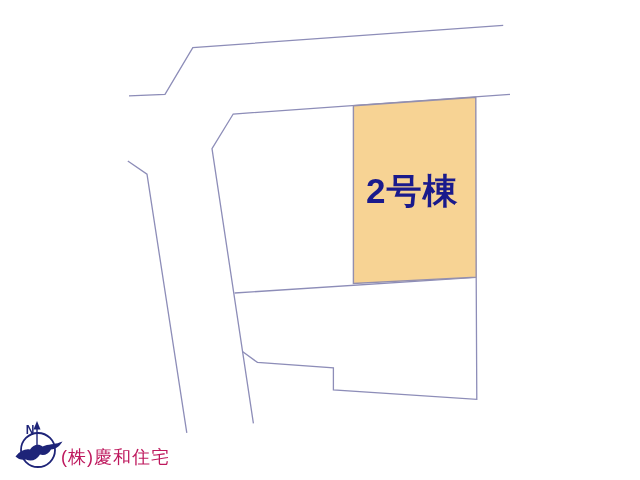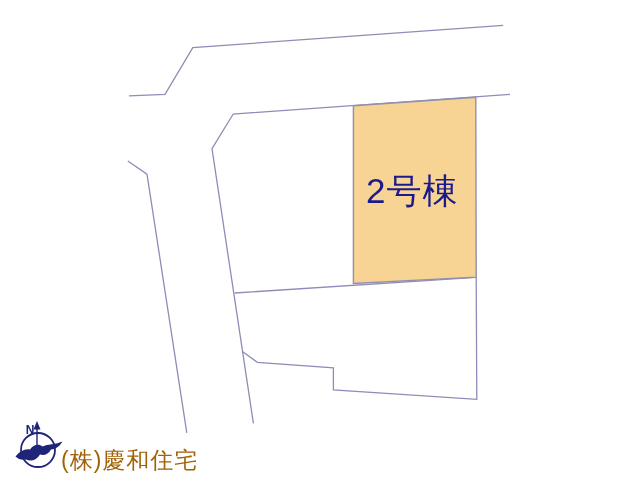--- a/index.html
+++ b/index.html
@@ -20,33 +20,33 @@
   svg.plan {
     position: absolute;
     left: 0;
     top: 0;
   }
   .parcel-label {
     position: absolute;
     left: 366px;
     top: 173px;
     font-size: 35px;
-    font-weight: 400;
+    font-weight: 700;
     letter-spacing: 1px;
     color: #1a1a8c;
     white-space: nowrap;
     line-height: 1.05;
   }
   .company-watermark {
     position: absolute;
     left: 61px;
     top: 448px;
-    font-size: 23px;
+    font-size: 18px;
     letter-spacing: 1px;
-    color: #a16207;
+    color: #be185d;
     white-space: nowrap;
     line-height: 1.1;
   }
   .compass {
     position: absolute;
     left: 13px;
     top: 416px;
   }
 </style>
 </head>

